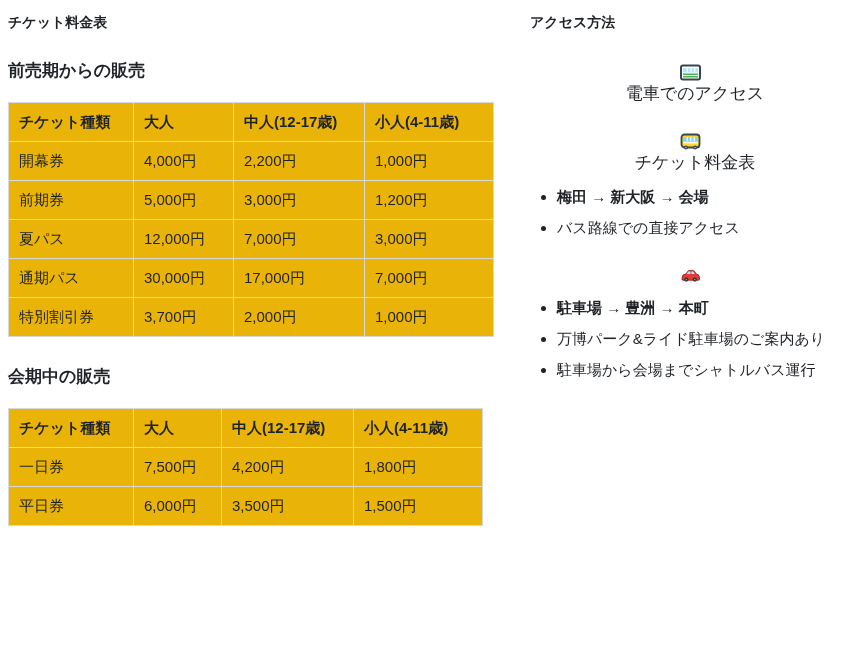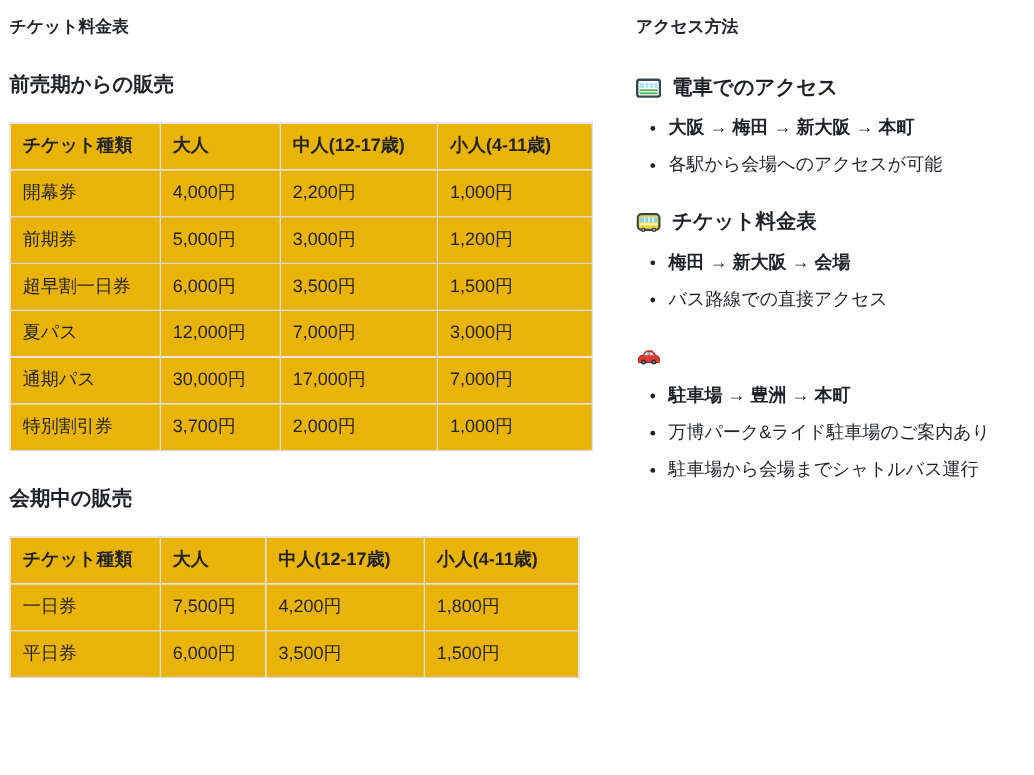--- a/index.html
+++ b/index.html
@@ -45,23 +45,23 @@
   .t1 th:nth-child(2) { width: 100px; }
   .t1 th:nth-child(3) { width: 131px; }
   .t1 th:nth-child(4) { width: 129px; }
   .t2 th:nth-child(1) { width: 125px; }
   .t2 th:nth-child(2) { width: 88px; }
   .t2 th:nth-child(3) { width: 132px; }
   .t2 th:nth-child(4) { width: 129px; }
 
   .access-section { margin-top: 26px; }
   h3.access-heading {
-    font-size: 17px; line-height: 22px; font-weight: bold;
+    font-size: 17px; line-height: 22px; font-weight: normal;
     margin: 0;
-    display: flex; align-items: center;
+    display: flex; align-items: center; flex-direction: column;
   }
   h3.access-heading .icon {
     display: inline-flex; align-items: center; justify-content: center;
     width: 21px; height: 21px; margin-right: 9px; flex: 0 0 21px;
   }
   .access-list {
     margin: 13px 0 20px 0;
     padding-left: 27px;
     font-size: 15px;
   }
@@ -95,26 +95,20 @@
               <td>開幕券</td>
               <td>4,000円</td>
               <td>2,200円</td>
               <td>1,000円</td>
             </tr>
             <tr>
               <td>前期券</td>
               <td>5,000円</td>
               <td>3,000円</td>
               <td>1,200円</td>
-            </tr>
-            <tr>
-              <td>超早割一日券</td>
-              <td>6,000円</td>
-              <td>3,500円</td>
-              <td>1,500円</td>
             </tr>
             <tr>
               <td>夏パス</td>
               <td>12,000円</td>
               <td>7,000円</td>
               <td>3,000円</td>
             </tr>
             <tr>
               <td>通期パス</td>
               <td>30,000円</td>
@@ -171,24 +165,20 @@
             <rect x="3" y="6" width="15" height="4.5" fill="#b3e5fc"></rect>
             <rect x="6.7" y="6" width="1.2" height="4.5" fill="#ffffff"></rect>
             <rect x="10.4" y="6" width="1.2" height="4.5" fill="#ffffff"></rect>
             <rect x="14.1" y="6" width="1.2" height="4.5" fill="#ffffff"></rect>
             <rect x="3" y="11.5" width="15" height="4" fill="#4caf50"></rect>
             <rect x="3" y="13" width="15" height="1" fill="#ffffff"></rect>
           </svg>
         </span>
         <span>電車でのアクセス</span>
       </h3>
-      <ul class="access-list">
-          <li class="bold">大阪 → 梅田 → 新大阪 → 本町</li>
-          <li>各駅から会場へのアクセスが可能</li>
-        </ul>
     </div>
 
     <div class="access-section">
       <h3 class="access-heading">
         <span class="icon">
           <svg width="21" height="21" viewBox="0 0 21 21" aria-hidden="true">
             <rect x="1.5" y="3.5" width="18" height="13" rx="3" fill="#fdd835" stroke="#37474f" stroke-width="1.8"></rect>
             <rect x="3.2" y="6" width="14.6" height="4.2" fill="#81d4fa"></rect>
             <rect x="6.7" y="6" width="1.1" height="4.2" fill="#ffffff"></rect>
             <rect x="10.2" y="6" width="1.1" height="4.2" fill="#ffffff"></rect>

